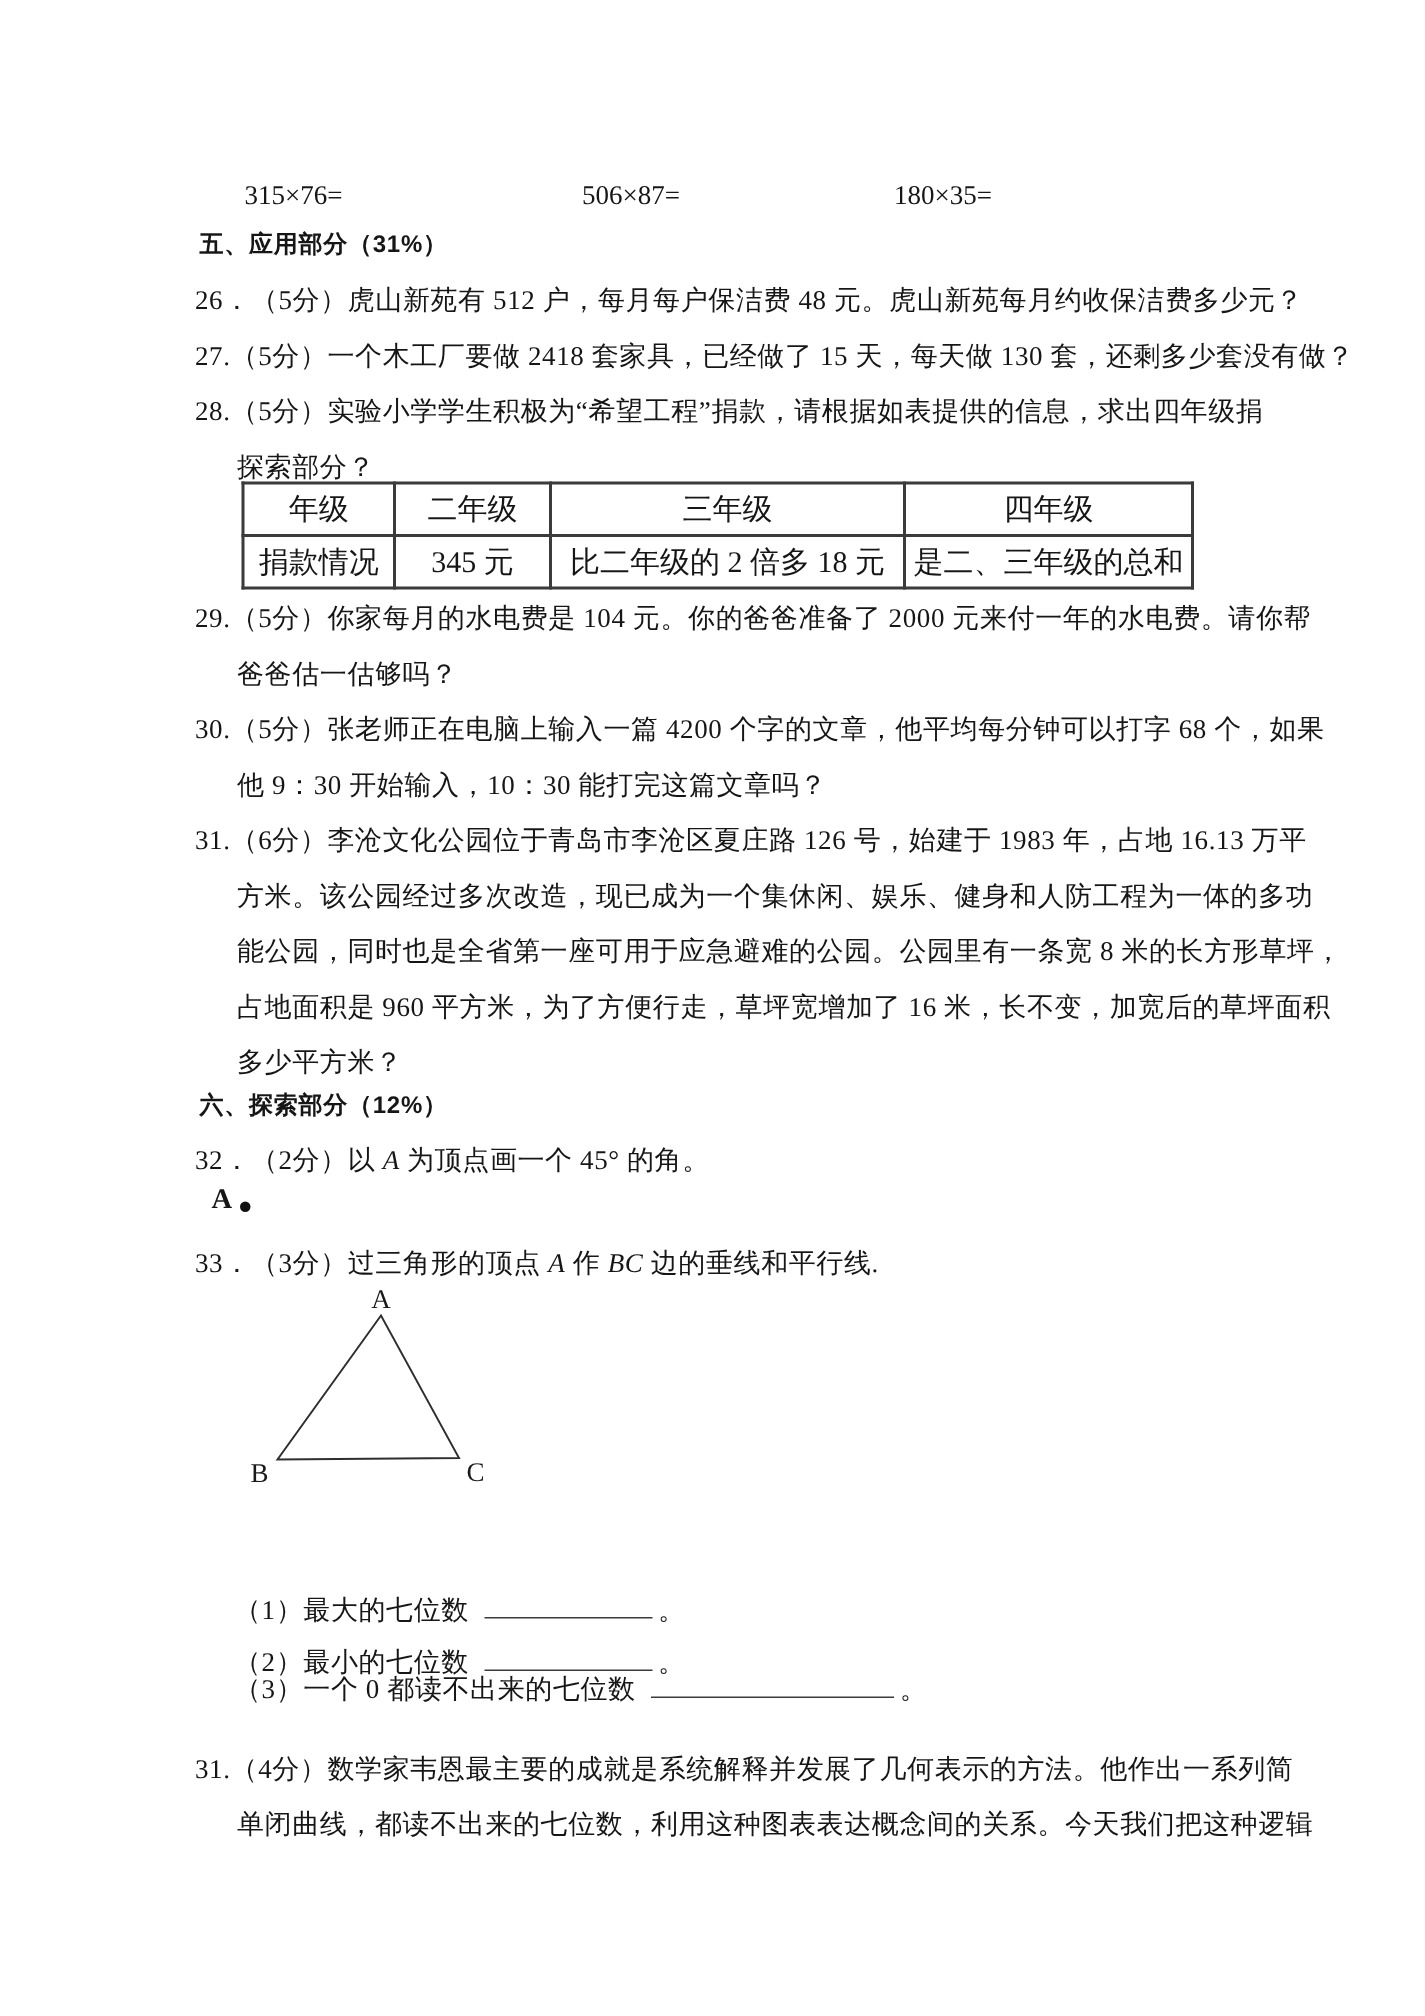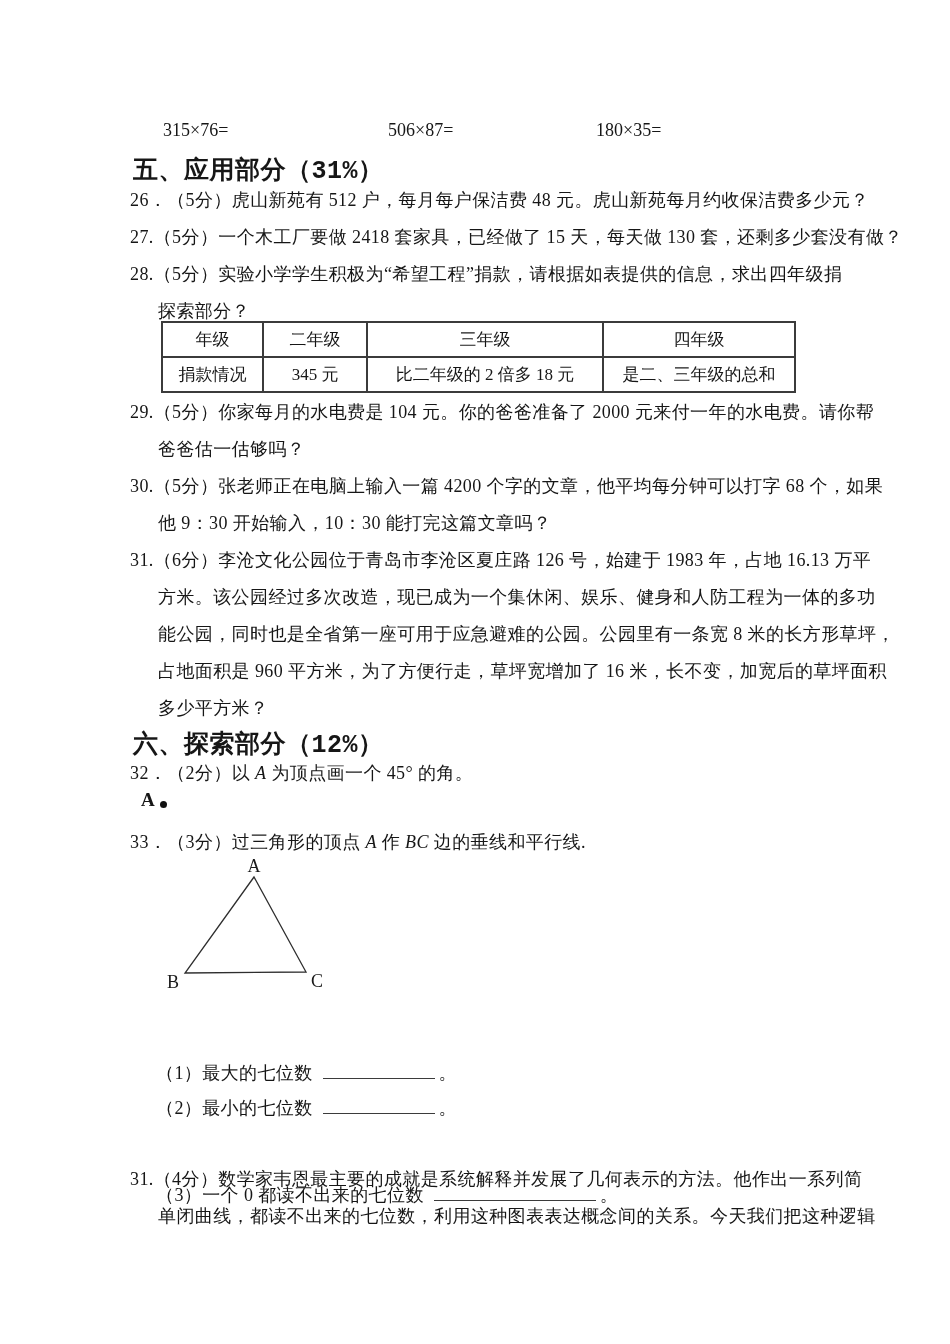--- a/index.html
+++ b/index.html
@@ -15,34 +15,34 @@
   .line {
     position: absolute;
     white-space: nowrap;
     font-size: 18px;
     line-height: 22px;
     letter-spacing: 0.4px;
   }
   .heading {
     position: absolute;
     white-space: nowrap;
-    font-family: Liberation Mono, monospace;
+    font-family: Liberation Sans, sans-serif;
     font-weight: bold;
-    font-size: 25px;
+    font-size: 16px;
     letter-spacing: 0.5px;
   }
   .calc-item { position: absolute; font-size: 18px; white-space: nowrap; }
   .it { font-style: italic; font-family: "Liberation Serif", serif; }
   table.donation-table {
     position: absolute;
     left: 161px;
     top: 321px;
     border-collapse: collapse;
     table-layout: fixed;
-    font-size: 17px;
+    font-size: 20px;
     border-radius: 20px;
   }
   table.donation-table td {
     border: 2px solid #3b3b3b;
     text-align: center;
     vertical-align: middle;
     height: 33px;
     padding: 0 4px;
     white-space: nowrap;
   }
@@ -140,18 +140,18 @@
 
   <svg class="tri-svg" width="200" height="145" viewBox="0 0 200 145">
     <polygon points="104,22 35,118 156,117" fill="none" stroke="#2e2e2e" stroke-width="1.3"></polygon>
     <text x="104" y="17" text-anchor="middle">A</text>
     <text x="17" y="133">B</text>
     <text x="161" y="132">C</text>
   </svg>
 
   <div class="line" style="left:156px; top:1062px"><span>（1）最大的七位数</span><span class="blank"></span><span>。</span></div>
   <div class="line" style="left:156px; top:1097px"><span>（2）最小的七位数</span><span class="blank"></span><span>。</span></div>
-  <div class="line" style="left:156px; top:1184px"><span>（3）一个 0 都读不出来的七位数</span><span class="blank long"></span><span>。</span></div>
+  <div class="line" style="left:156px; top:1115px"><span>（3）一个 0 都读不出来的七位数</span><span class="blank long"></span><span>。</span></div>
 
   <div class="line" style="left:130px; top:1168px">31.（4分）数学家韦恩最主要的成就是系统解释并发展了几何表示的方法。他作出一系列简</div>
   <div class="line" style="left:158px; top:1205px">单闭曲线，都读不出来的七位数，利用这种图表表达概念间的关系。今天我们把这种逻辑</div>
 
 </div>
 
 </body></html>

